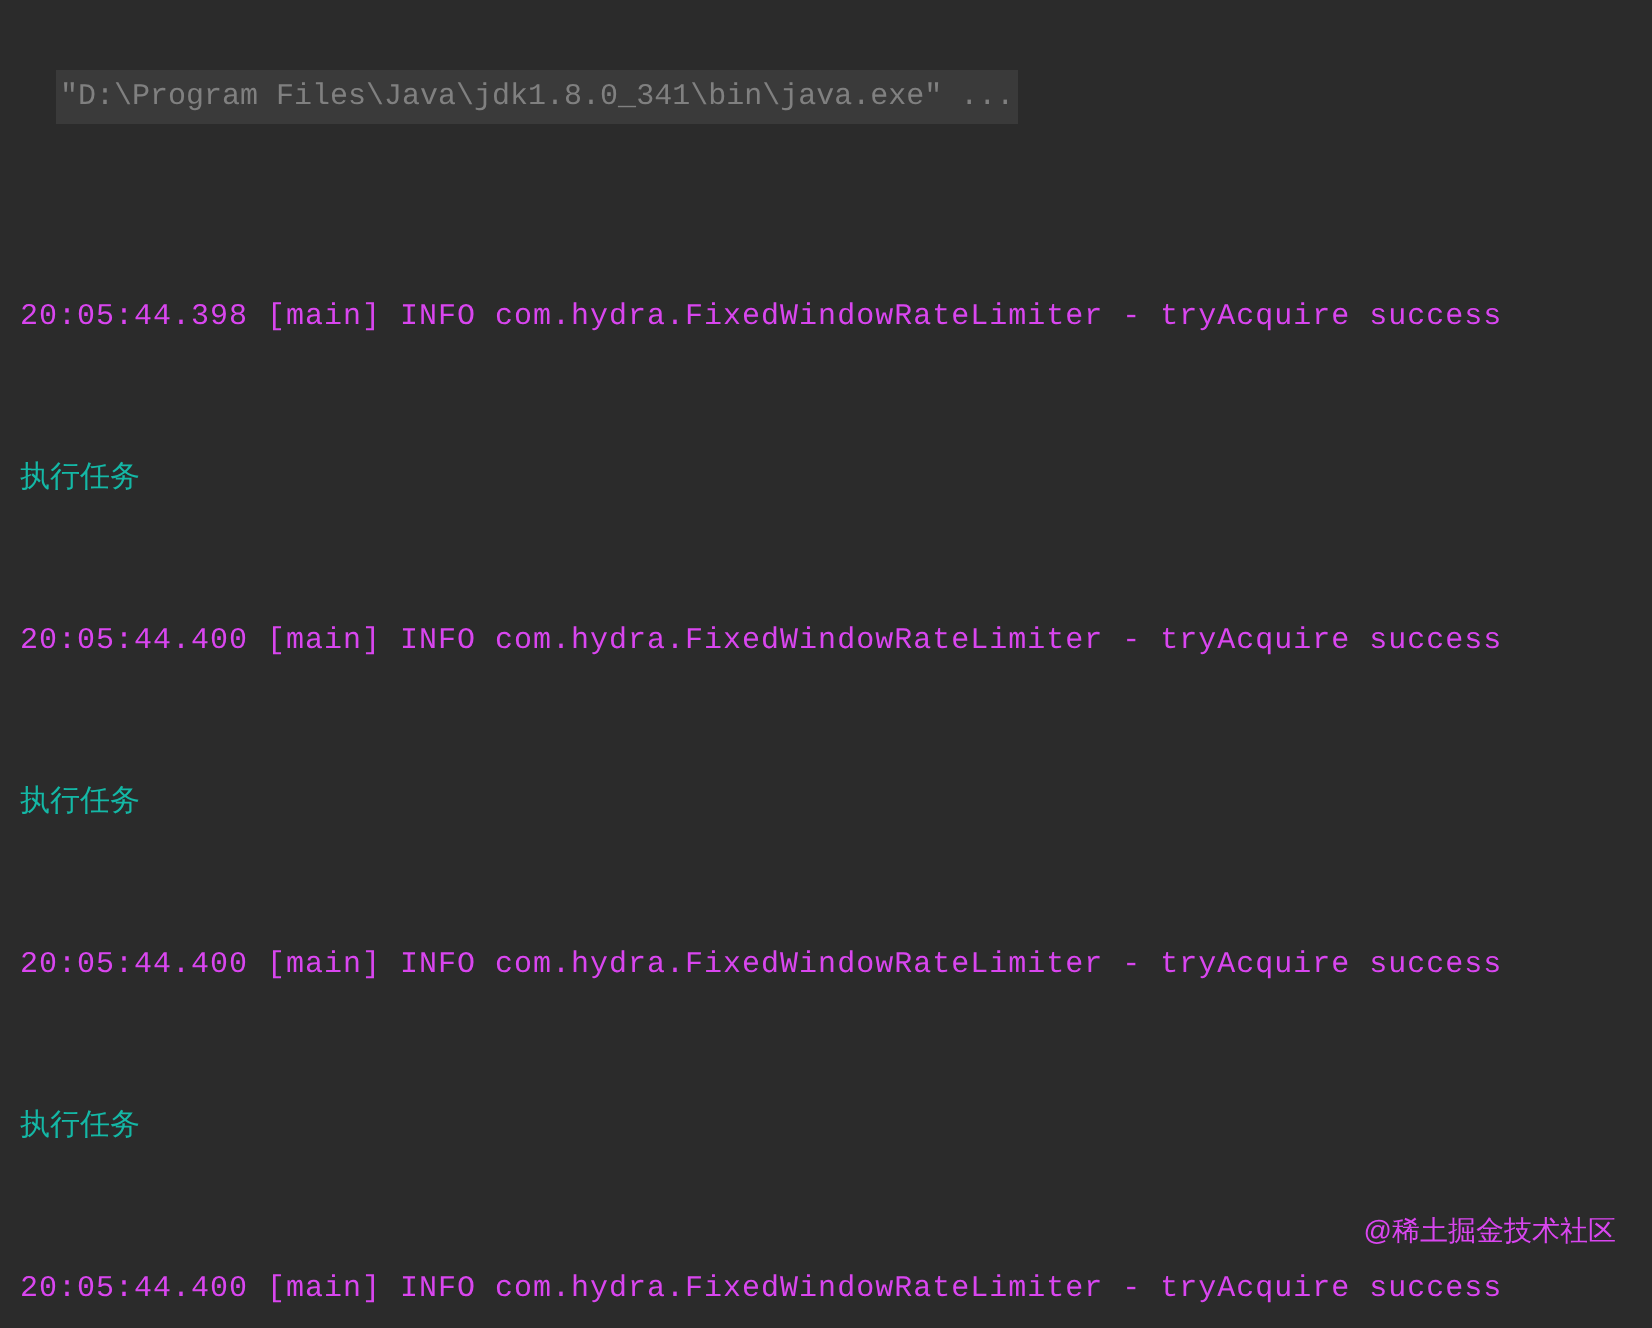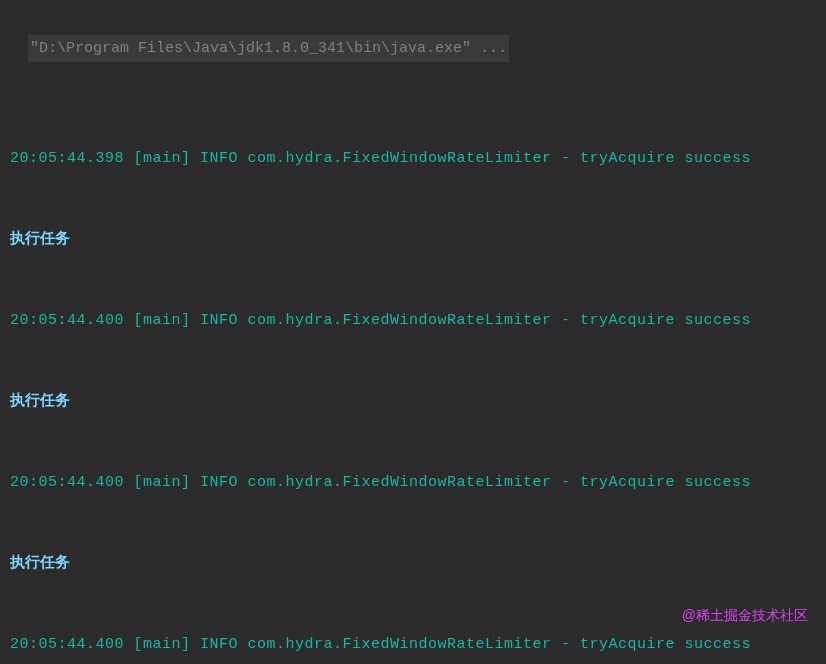--- a/index.html
+++ b/index.html
@@ -23,26 +23,25 @@
       white-space: pre;
     }
     .command-line {
       background: #3a3a3a;
       color: #808080;
       display: inline-block;
       padding: 0 2px;
       margin-bottom: 2px;
     }
     .log-line {
-      color: #14b8a6;
+      color: #d946ef;
       letter-spacing: 0.5px;
     }
     .task-line {
-      color: #7dd3fc;
-      font-weight: bold;
+      color: #14b8a6;
     }
     .watermark {
       position: absolute;
       bottom: 36px;
       right: 18px;
       color: #d946ef;
       font-size: 14px;
       font-family: sans-serif;
     }
   </style>

